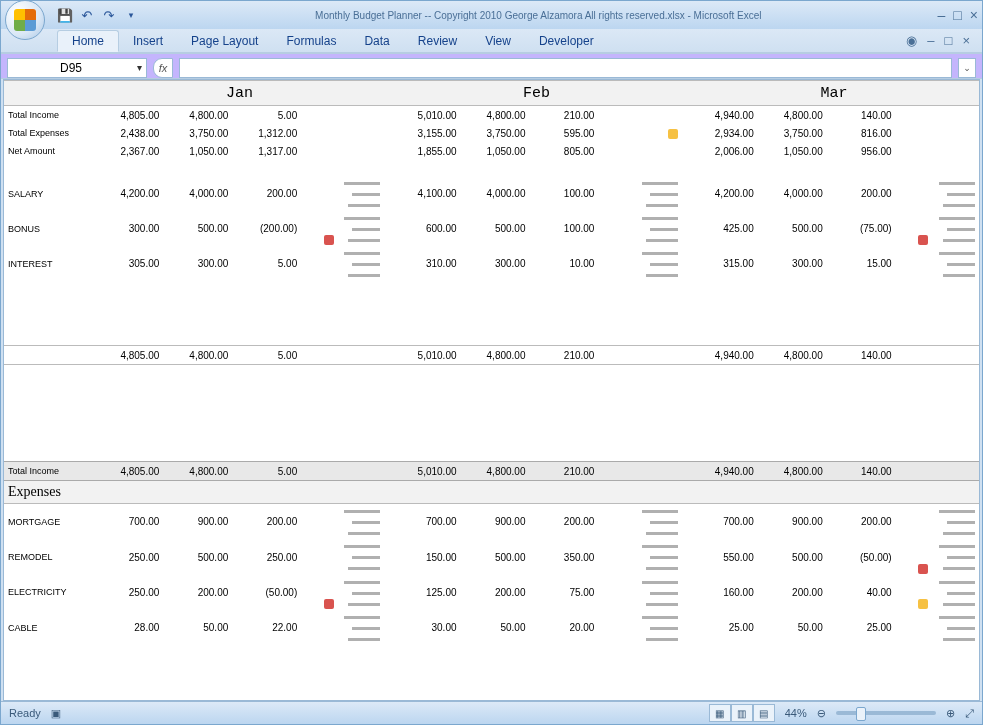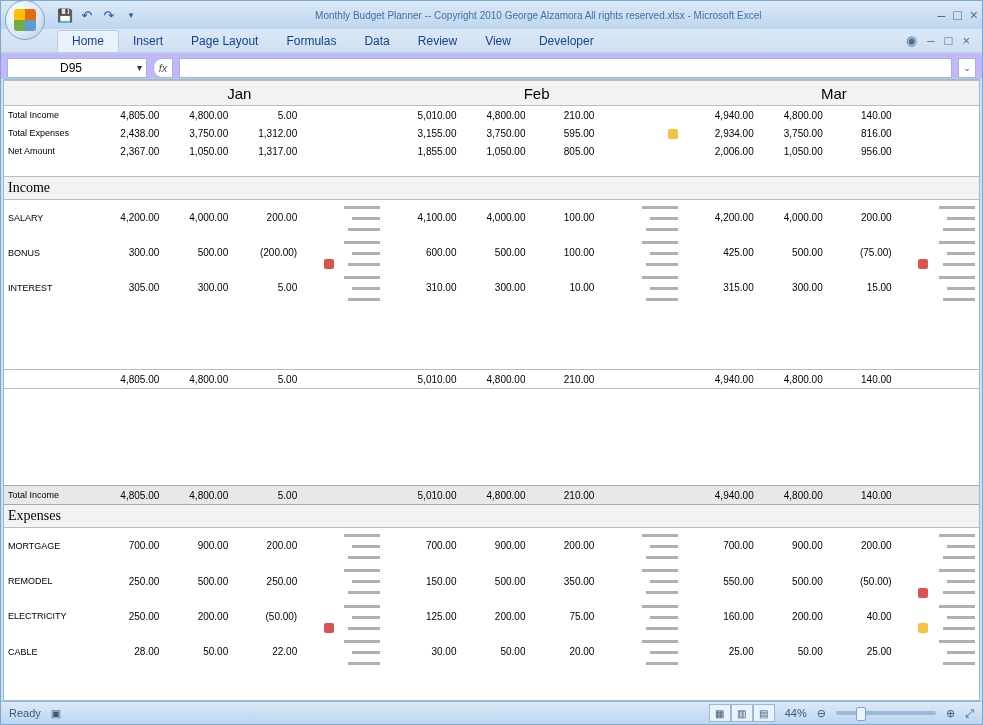--- a/index.html
+++ b/index.html
@@ -23,21 +23,21 @@
 .namebox::after{content:"▾";position:absolute;right:4px;top:0;color:#333;font-size:10px}
 .fx{width:18px;height:18px;background:#fff;border:1px solid #9ab9d6;display:flex;align-items:center;justify-content:center;font-style:italic;color:#555;border-radius:9px 0 0 9px}
 .fx-input{flex:1;height:18px;background:#fff;border:1px solid #9ab9d6}
 .fbar-exp{width:16px;height:18px;background:#fff;border:1px solid #9ab9d6;display:flex;align-items:center;justify-content:center;font-size:9px;color:#555}
 
 .copy-strip{height:14px;background:#f0f4f9;border-bottom:1px solid #c0d0e0;font-size:9px;color:#555;padding:1px 4px}
 
 .sheet{flex:1;overflow:auto;background:#fff;border:1px solid #9ab9d6;margin:0 2px}
 table{border-collapse:collapse;width:100%;table-layout:fixed;font-size:10px}
 td,th{padding:1px 4px;height:16px;white-space:nowrap;overflow:hidden}
-.month-hdr td{background:#f2f2f2;border-top:1px solid #bbb;border-bottom:1px solid #bbb;font-size:15px;font-family:Liberation Sans, sans-serif;text-align:center;height:22px}
+.month-hdr td{background:#f2f2f2;border-top:1px solid #bbb;border-bottom:1px solid #bbb;font-size:15px;font-family:Liberation Mono, monospace;text-align:center;height:22px}
 .col-hdr td{font-size:10px;text-align:right;border-bottom:1px solid #d0d0d0;height:18px}
 .col-hdr td.lbl{text-align:left}
 .row-lbl{text-align:left;font-size:9px;padding-left:4px}
 .num{text-align:right;font-variant-numeric:tabular-nums}
 .section-hdr{background:#f2f2f2;font-family:Georgia,serif;font-size:14px;border-top:1px solid #bbb;border-bottom:1px solid #bbb;height:20px;padding-left:4px}
 .subtotal td{border-top:1px solid #bbb;border-bottom:1px solid #bbb}
 .total-row td{background:#e8e8e8;border-top:1px solid #aaa;border-bottom:1px solid #aaa}
 .gap-row td{height:14px}
 .spark{width:44px;height:8px;display:inline-block}
 .spark span{display:inline-block;height:3px;background:#b0b0b0;vertical-align:middle}
@@ -178,23 +178,20 @@
             <td></td>
             <td class="num">2,006.00</td>
             <td class="num">1,050.00</td>
             <td class="num">956.00</td>
             <td class="num"></td>
           </tr>
           <tr class="gap-row">
             <td colspan="15"></td>
           </tr>
           <tr>
-            <td class="section-hdr" colspan="15">Income</td>
-          </tr>
-          <tr>
             <td class="row-lbl">SALARY</td>
             <td class="num">4,200.00</td>
             <td class="num">4,000.00</td>
             <td class="num">200.00</td>
             <td class="num"><span class="spark"><span style="width:36px"></span><br><span style="width:28px"></span><br><span style="width:32px"></span></span></td>
             <td></td>
             <td class="num">4,100.00</td>
             <td class="num">4,000.00</td>
             <td class="num">100.00</td>
             <td class="num"><span class="spark"><span style="width:36px"></span><br><span style="width:28px"></span><br><span style="width:32px"></span></span></td>

